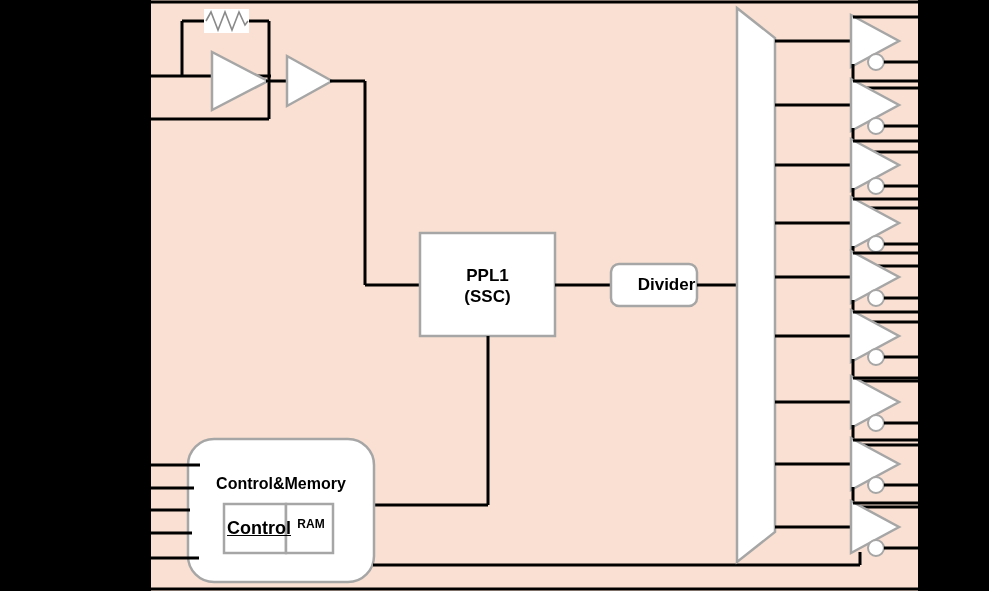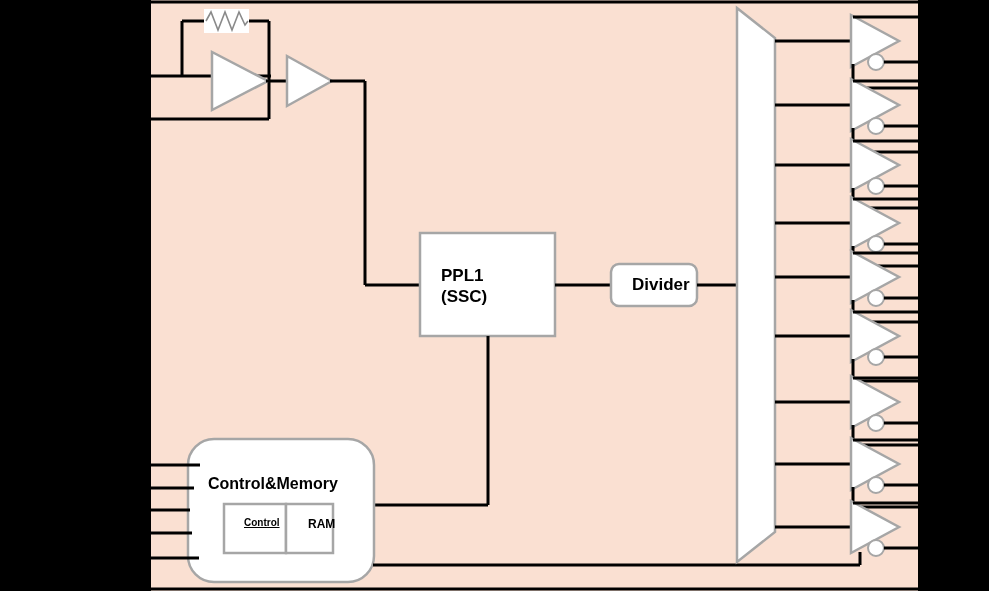--- a/index.html
+++ b/index.html
@@ -28,40 +28,40 @@
     left: 0;
     top: 0;
     width: 989px;
     height: 591px;
     overflow: visible;
   }
   .blk-label {
     position: absolute;
     font-weight: bold;
     color: #000000;
+    text-align: center;
     white-space: pre-line;
     line-height: 1.25;
     pointer-events: none;
-    margin-left: 20px;
   }
   .lbl-pll {
     left: 421px; top: 265px; width: 133px;
     font-size: 17px;
   }
   .lbl-divider {
     left: 612px; top: 274px; width: 109px;
     font-size: 17px;
   }
   .lbl-cm-title {
     left: 188px; top: 474px; width: 186px;
     font-size: 16px;
   }
   .lbl-control {
     left: 224px; top: 517px; width: 70px;
-    font-size: 10px;
+    font-size: 18px;
     text-decoration: underline;
   }
   .lbl-ram {
     left: 288px; top: 517px; width: 46px;
     font-size: 12px;
   }
 </style>
 </head>
 <body>
 

